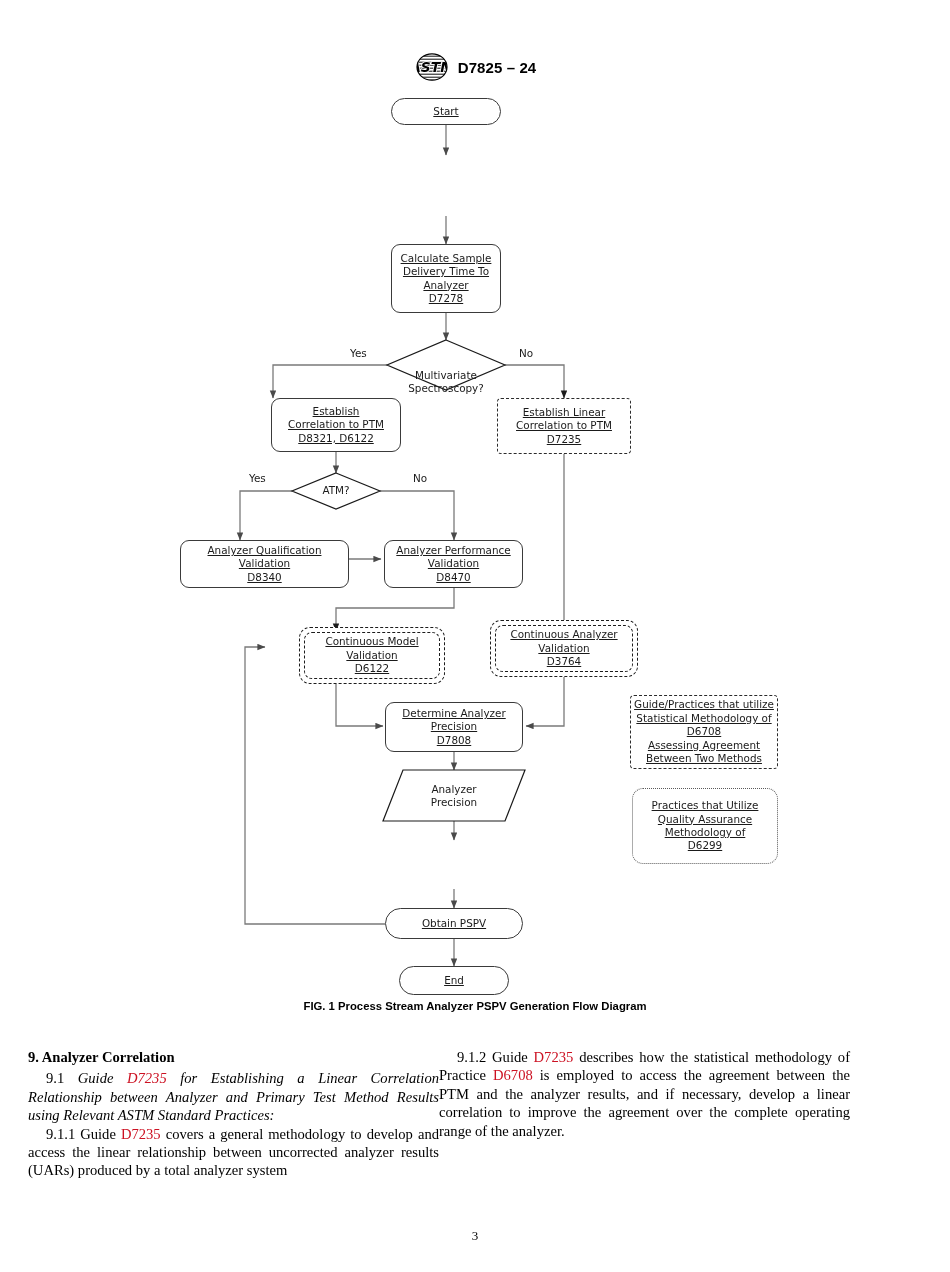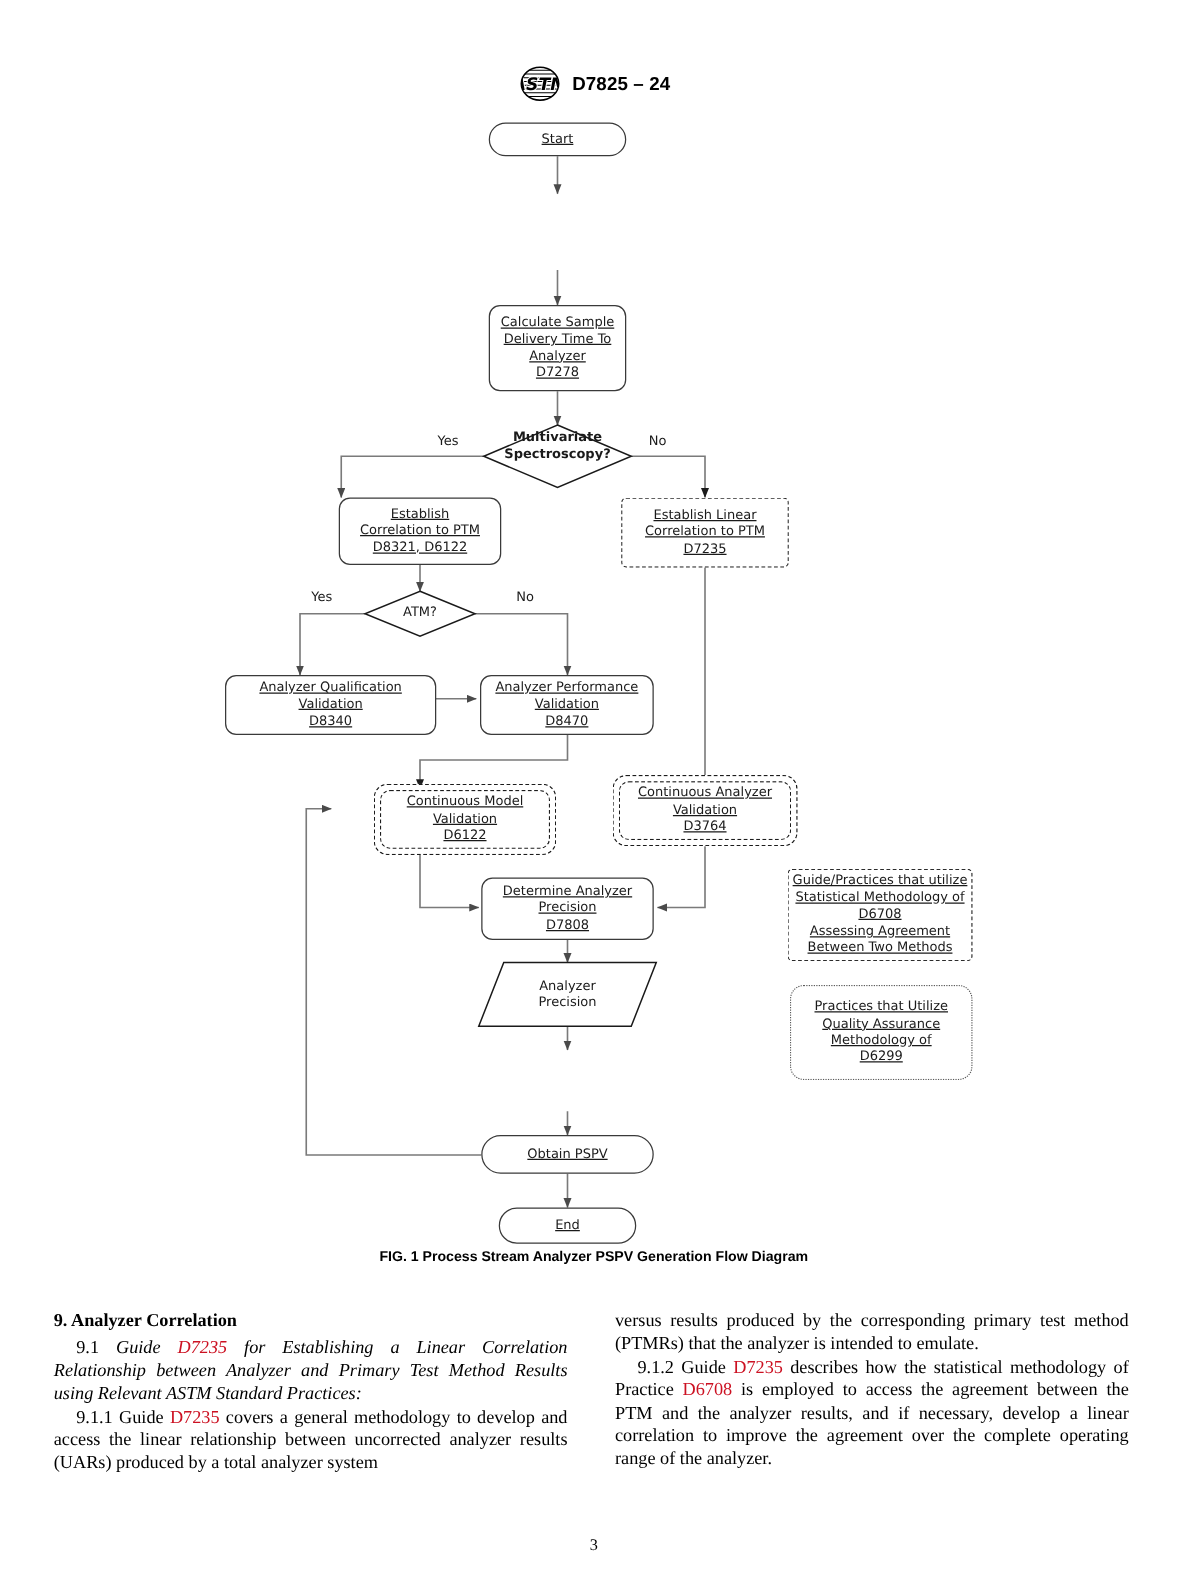--- a/index.html
+++ b/index.html
@@ -58,22 +58,22 @@
     font-family:"DejaVu Sans", sans-serif;font-size:10.4px;line-height:13.4px;
     color:#1a1a1a;text-align:center;
   }
   
   #fig-caption{
     position:absolute;left:0;top:1000px;width:950px;text-align:center;
     font-family:"Liberation Sans", sans-serif;font-weight:bold;font-size:11.3px;
   }
   
   #body-cols{
-    position:absolute;left:43px;top:1048px;width:860px;height:170px;
-    display:flex;gap:38px;
+    position:absolute;left:28px;top:1048px;width:860px;height:170px;
+    display:flex;
   }
   .col{width:411px;font-size:14.6px;line-height:18.4px;text-align:justify;}
   .sec-head{font-weight:bold;font-size:14.6px;margin-bottom:3px;}
   .para{text-indent:18px;margin:0;}
   .it{font-style:italic;}
   .ref{color:#cc1122;}
   #page-num{
     position:absolute;left:0;top:1228px;width:950px;text-align:center;
     font-size:13px;
   }
@@ -171,21 +171,21 @@
   </div>
 
 
   <div class="node proc" style="left:391px;top:156px;width:110px;height:69px;">
     <span class="ln">Calculate Sample</span>
     <span class="ln">Delivery Time To</span>
     <span class="ln">Analyzer</span>
     <span class="ln">D7278</span>
   </div>
 
-  <div class="diamond-txt" style="left:396px;top:249px;width:100px;height:40px;font-weight:bold;">
+  <div class="diamond-txt" style="left:396px;top:274px;width:100px;height:40px;">
     <span class="ln">Multivariate</span>
     <span class="ln">Spectroscopy?</span>
   </div>
   <div class="dlabel" style="left:350px;top:259px;">Yes</div>
   <div class="dlabel" style="left:519px;top:259px;">No</div>
 
   <div class="node proc" style="left:271px;top:310px;width:130px;height:54px;">
     <span class="ln">Establish</span>
     <span class="ln">Correlation to PTM</span>
     <span class="ln">D8321, D6122</span>
@@ -274,20 +274,19 @@
 
   <div class="col">
     <div class="sec-head">9.  Analyzer Correlation</div>
 
     <p class="para"><span>9.1 </span><span class="it">Guide </span><span class="it ref">D7235</span><span class="it"> for Establishing a Linear Correlation Relationship between Analyzer and Primary Test Method Results using Relevant ASTM Standard Practices:</span></p>
 
     <p class="para"><span>9.1.1 </span><span>Guide </span><span class="ref">D7235</span><span> covers a general methodology to develop and access the linear relationship between uncorrected analyzer results (UARs) produced by a total analyzer system</span></p>
   </div>
 
   <div class="col">
-    <p class="para" style="text-indent:0;">versus results produced by the corresponding primary test method (PTMRs) that the analyzer is intended to emulate.</p>
 
     <p class="para"><span>9.1.2 </span><span>Guide </span><span class="ref">D7235</span><span> describes how the statistical methodology of Practice </span><span class="ref">D6708</span><span> is employed to access the agreement between the PTM and the analyzer results, and if necessary, develop a linear correlation to improve the agreement over the complete operating range of the analyzer.</span></p>
   </div>
 
 </div>
 
 <div id="page-num">3</div>
 
 </body></html>

